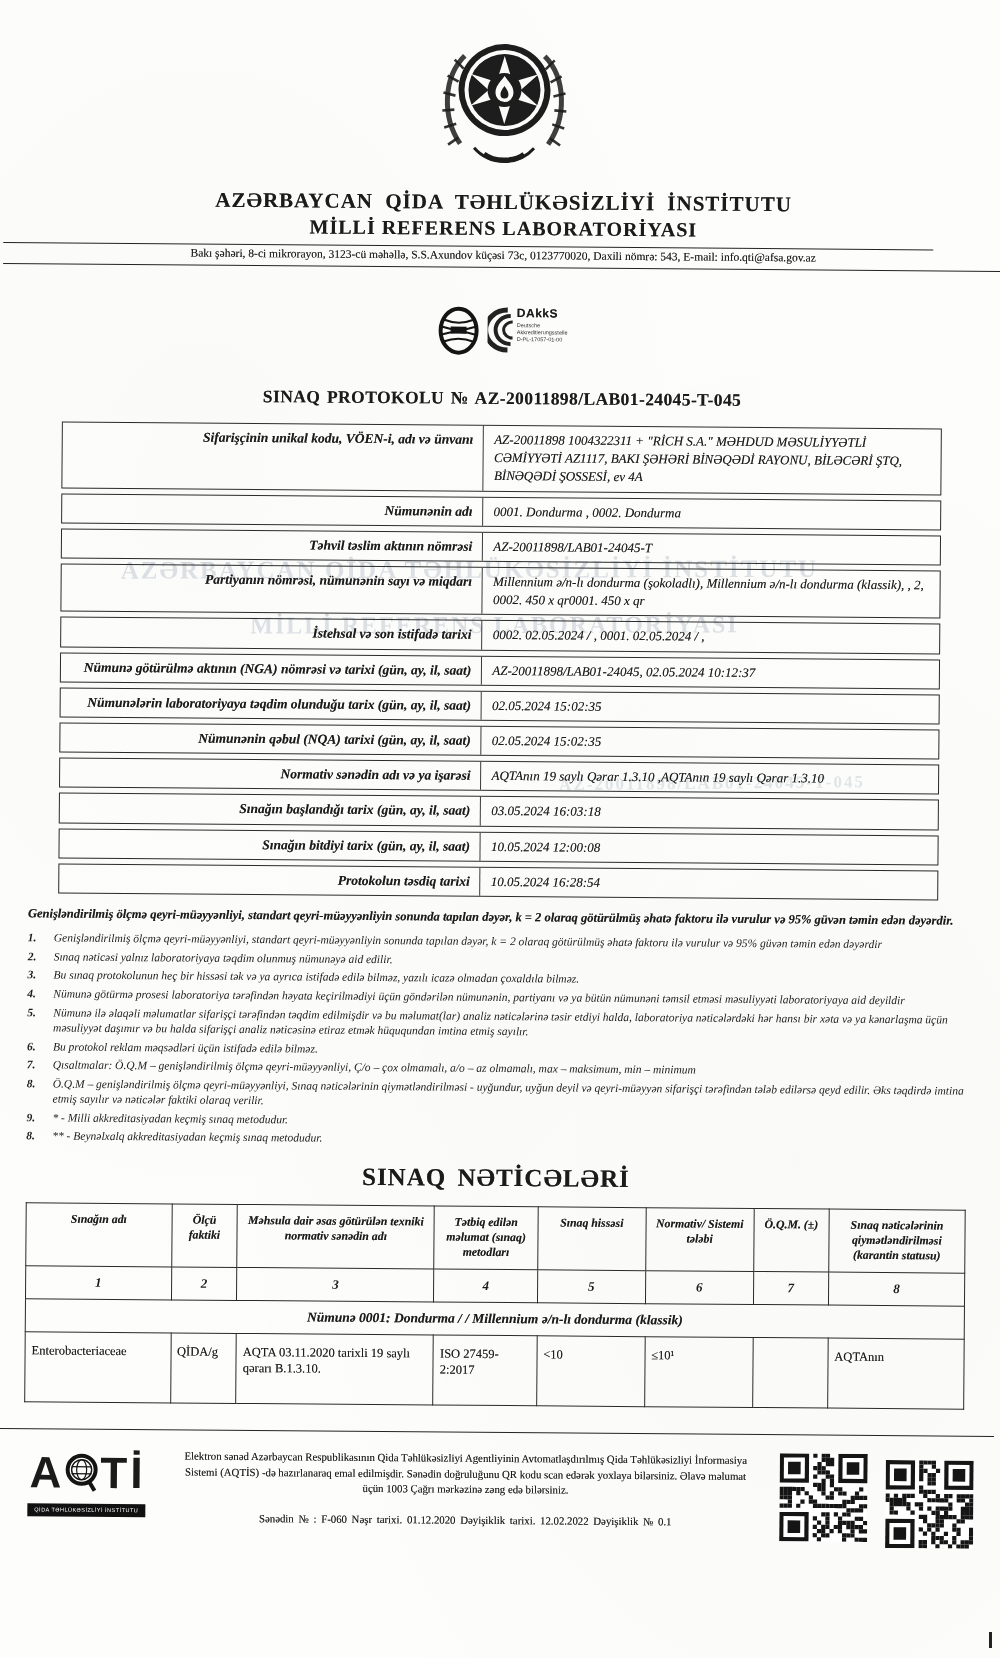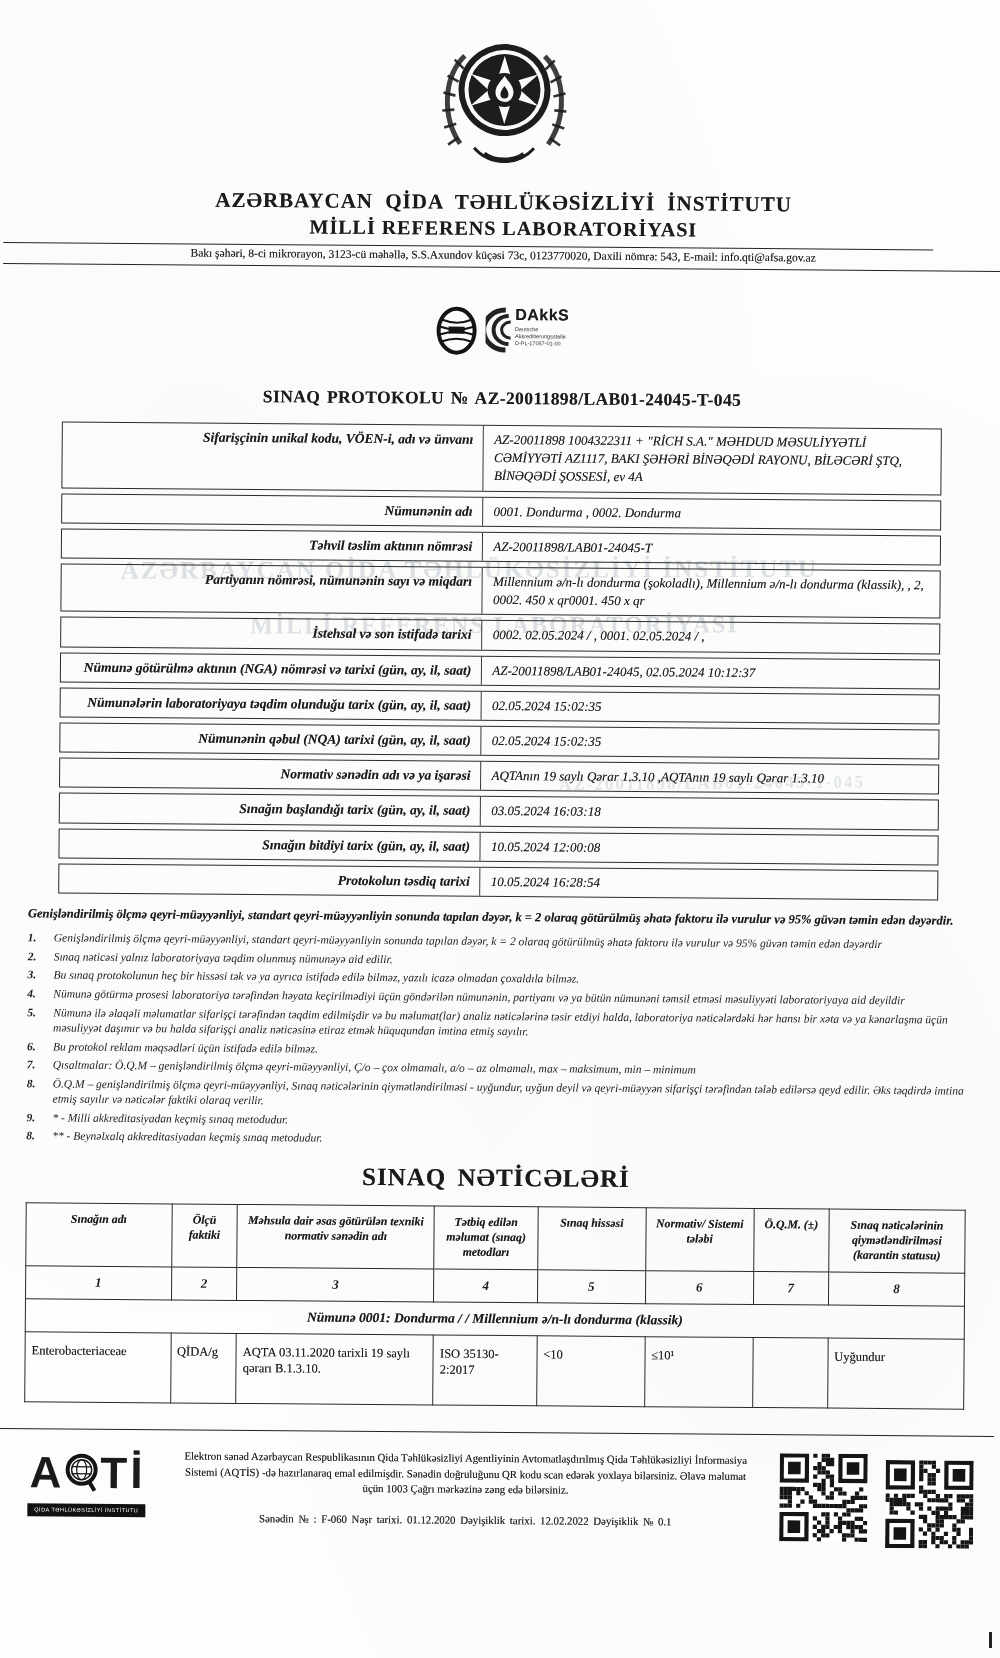--- a/index.html
+++ b/index.html
@@ -20,21 +20,21 @@
   .org-title { text-align:center; font-weight:bold; letter-spacing:1px; }
   .org-line1 { font-size:21px; margin-top:8px; word-spacing:6px; }
   .org-line2 { font-size:20px; margin-top:2px; }
   .addr-rule-top { border-top:1.6px solid #222; width:93%; margin:6px 0 0 0; }
   .address { font-size:11.5px; text-align:center; padding:2px 26px 4px 26px; }
   .addr-rule-bot { border-top:1.6px solid #222; width:100%; margin:2px 0 0 0; }
 
   .accred { display:flex; justify-content:center; align-items:flex-start; gap:8px; margin-top:38px; height:52px; }
   .dakks { display:flex; align-items:flex-start; gap:3px; }
   .dakks-text { font-family:"Liberation Sans", sans-serif; }
-  .dakks-name { font-size:16px; font-weight:bold; letter-spacing:0.5px; }
+  .dakks-name { font-size:12px; font-weight:bold; letter-spacing:0.5px; }
   .dakks-sub { font-size:5.5px; color:#333; line-height:1.25; margin-top:2px; }
 
   .proto-title { text-align:center; font-size:17.5px; font-weight:bold; margin-top:30px; letter-spacing:0.4px; word-spacing:2px; }
 
   
   .fields { width:880px; margin:16px auto 0 auto; position:relative; }
   .field-row { display:flex; border:1.5px solid #2a2a2a; margin-bottom:5px; background:rgba(255,255,255,0.25); }
   .field-label { width:48%; padding:5px 10px 5px 6px; text-align:right;
                  font-style:italic; font-weight:bold; font-size:13.5px;
                  border-right:1.2px solid #3a3a3a; line-height:1.35; }
@@ -278,25 +278,25 @@
             <td class="rnum">7</td>
             <td class="rnum">8</td>
           </tr>
           <tr>
             <td colspan="8" class="rsample soft">Nümunə 0001: Dondurma / / Millennium ə/n-lı dondurma (klassik)</td>
           </tr>
           <tr>
             <td class="rcell soft">Enterobacteriaceae</td>
             <td class="rcell soft">QİDA/g</td>
             <td class="rcell soft">AQTA 03.11.2020 tarixli 19 saylı qərarı  B.1.3.10.</td>
-            <td class="rcell soft">ISO 35130-2:2017</td>
+            <td class="rcell soft">ISO 27459-2:2017</td>
             <td class="rcell soft">&lt;10</td>
             <td class="rcell soft">≤10¹</td>
             <td class="rcell soft"></td>
-            <td class="rcell soft">Uyğundur</td>
+            <td class="rcell soft">AQTAnın</td>
           </tr>
         </tbody>
     </table>
 
     <div class="footer">
       <div class="footer-inner">
         <div class="aqti">
           <div class="aqti-word">
             <span>A</span>
             <svg width="34" height="40" viewBox="0 0 34 40">

